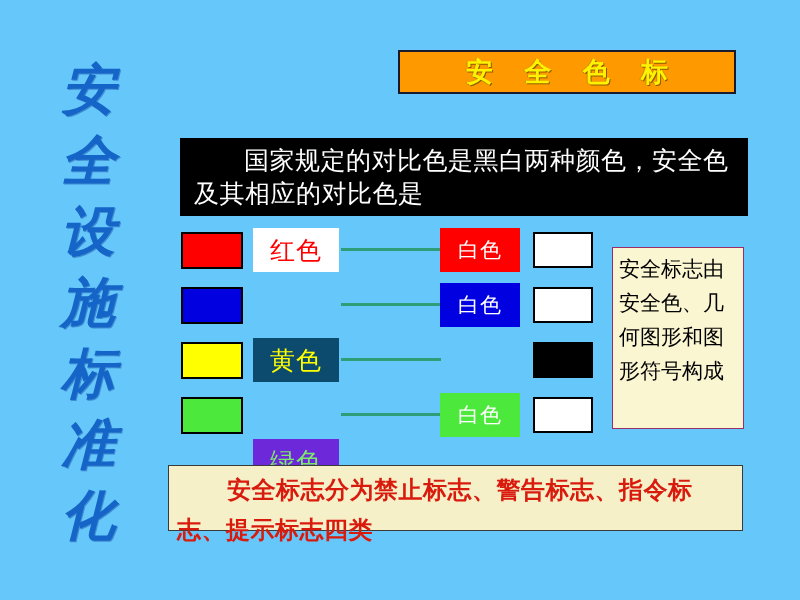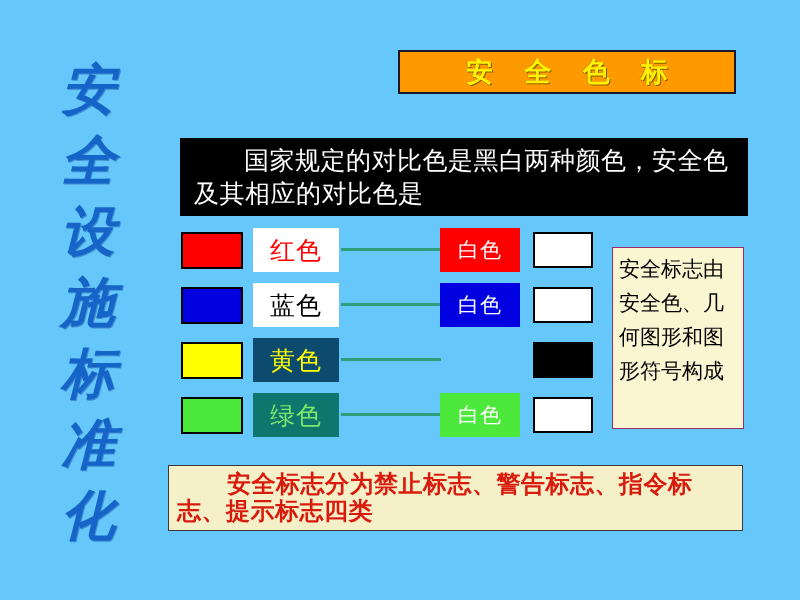--- a/index.html
+++ b/index.html
@@ -180,21 +180,21 @@
     width: 575px;
     height: 66px;
     background: #F5F0C8;
     border: 1px solid #3A3A3A;
     box-sizing: border-box;
     padding: 4px 8px 0 8px;
   }
   #bottom-box .bottom-text {
     font-family: "DejaVu Serif", "Liberation Serif", serif;
     font-size: 24px;
-    line-height: 27px;
+    line-height: 40px;
     color: #D91B0E;
     font-weight: bold;
     text-indent: 50px;
     letter-spacing: 0.5px;
   }
 </style>
 </head>
 <body>
 
 <div id="slide" style="background: rgb(102, 199, 251);">
@@ -222,36 +222,35 @@
     <div class="color-row">
       <div class="swatch-left" style="background: rgb(255, 0, 0);"></div>
       <div class="label-left" style="background: rgb(255, 255, 255); color: rgb(255, 0, 0);">红色</div>
       <div class="connector" style="background: rgb(46, 158, 120);"></div>
       <div class="label-right" style="background: rgb(255, 0, 0); color: rgb(255, 255, 255);">白色</div>
       <div class="swatch-right" style="background: rgb(255, 255, 255);"></div>
     </div>
 
     <div class="color-row">
       <div class="swatch-left" style="background: rgb(0, 0, 224);"></div>
-      <div class="label-left" style="background: rgb(255, 255, 255); color: rgb(0, 0, 0);">蓝色</div>
       <div class="connector" style="background: rgb(46, 158, 120);"></div>
       <div class="label-right" style="background: rgb(0, 0, 224); color: rgb(255, 255, 255);">白色</div>
       <div class="swatch-right" style="background: rgb(255, 255, 255);"></div>
     </div>
 
     <div class="color-row">
       <div class="swatch-left" style="background: rgb(255, 255, 0);"></div>
       <div class="label-left" style="background: #0c4a6e; color: rgb(255, 255, 0);">黄色</div>
       <div class="connector" style="background: rgb(46, 158, 120);"></div>
       <div class="swatch-right" style="background: rgb(0, 0, 0);"></div>
     </div>
 
     <div class="color-row">
       <div class="swatch-left" style="background: rgb(77, 232, 60);"></div>
-      <div class="label-left" style="background: #0f766e; color: rgb(124, 232, 107);">绿色</div>
+      <div class="label-left" style="background: #6d28d9; color: rgb(124, 232, 107); margin-top: 46px;">绿色</div>
       <div class="connector" style="background: rgb(46, 158, 120);"></div>
       <div class="label-right" style="background: rgb(77, 232, 60); color: rgb(255, 255, 255);">白色</div>
       <div class="swatch-right" style="background: rgb(255, 255, 255);"></div>
     </div>
 
   </div>
 
   <div id="side-note" style="background: rgb(251, 246, 210); border-color: rgb(155, 45, 107);">
     <div class="note-text" style="color: rgb(0, 0, 0);">安全标志由安全色、几何图形和图形符号构成</div>
   </div>

